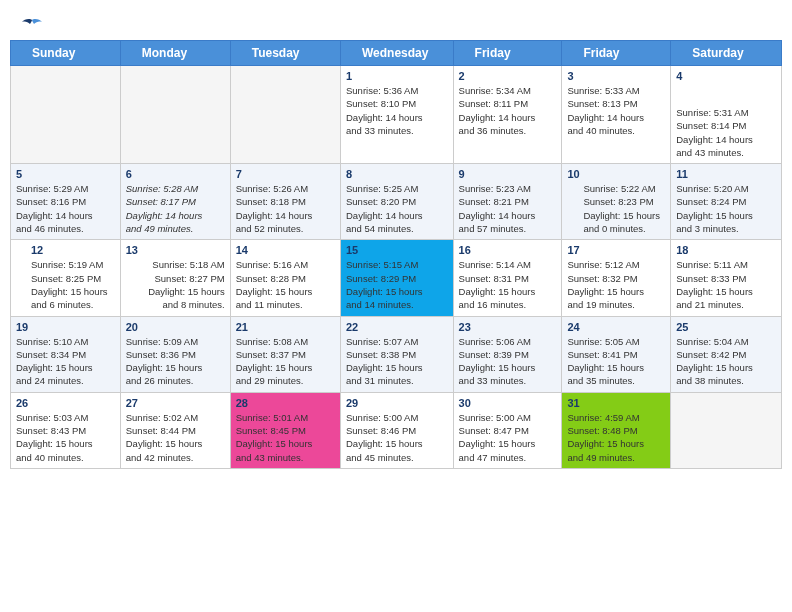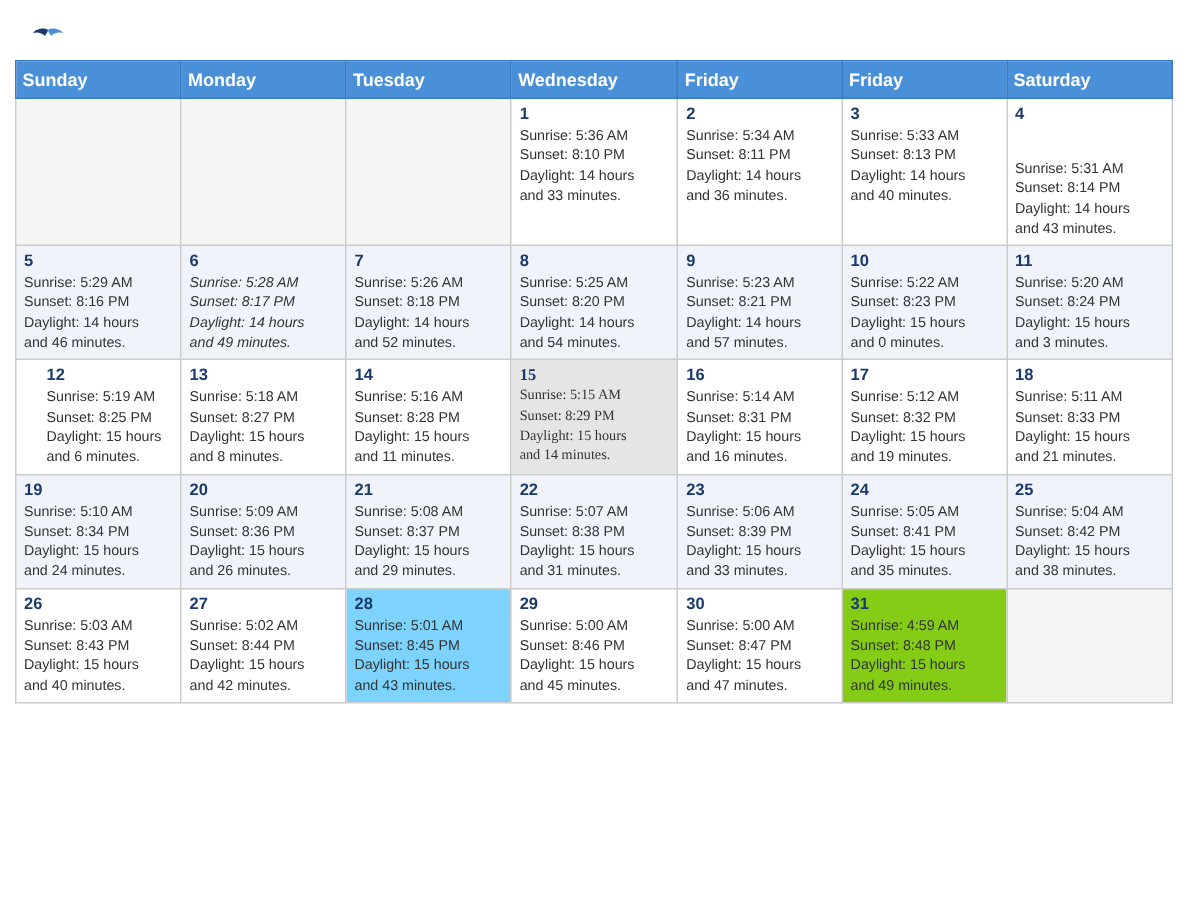--- a/index.html
+++ b/index.html
@@ -36,21 +36,21 @@
     .calendar {
       width: 100%;
       border-collapse: collapse;
       margin-top: 6px;
     }
     .calendar th {
       background: #4a90d9;
       color: white;
       font-size: 12px;
       font-weight: bold;
-      padding: 5px 4px;
+      padding: 5px 21px;
       text-align: left;
       border: 1px solid #3a7bc8;
     }
     .calendar td {
       border: 1px solid #ccc;
       vertical-align: top;
       padding: 4px 5px;
       width: 113px;
       min-height: 80px;
       font-size: 10px;
@@ -175,21 +175,21 @@
         </td>
         <td style="background: rgb(240, 244, 250);">
           <div class="day-num">9</div>
           <div class="day-info" style="white-space: pre-line;">Sunrise: 5:23 AM
 Sunset: 8:21 PM
 Daylight: 14 hours
 and 57 minutes.</div>
         </td>
         <td style="background: rgb(240, 244, 250);">
           <div class="day-num">10</div>
-          <div class="day-info" style="white-space: pre-line;">Sunrise: 5:22 AM
+          <div class="day-info" style="white-space: pre-line; margin-left: 16px;">Sunrise: 5:22 AM
 Sunset: 8:23 PM
 Daylight: 15 hours
 and 0 minutes.</div>
         </td>
         <td style="background: rgb(240, 244, 250);">
           <div class="day-num">11</div>
           <div class="day-info" style="white-space: pre-line;">Sunrise: 5:20 AM
 Sunset: 8:24 PM
 Daylight: 15 hours
 and 3 minutes.</div>
@@ -198,33 +198,33 @@
       <tr>
         <td style="background: rgb(255, 255, 255); padding-left: 20px;">
           <div class="day-num">12</div>
           <div class="day-info" style="white-space: pre-line;">Sunrise: 5:19 AM
 Sunset: 8:25 PM
 Daylight: 15 hours
 and 6 minutes.</div>
         </td>
         <td style="background: rgb(255, 255, 255);">
           <div class="day-num">13</div>
-          <div class="day-info" style="white-space: pre-line;">Sunrise: 5:18 AM
+          <div class="day-info" style="white-space: pre-line; text-align: right;">Sunrise: 5:18 AM
 Sunset: 8:27 PM
 Daylight: 15 hours
 and 8 minutes.</div>
         </td>
         <td style="background: rgb(255, 255, 255);">
           <div class="day-num">14</div>
           <div class="day-info" style="white-space: pre-line;">Sunrise: 5:16 AM
 Sunset: 8:28 PM
 Daylight: 15 hours
 and 11 minutes.</div>
         </td>
-        <td style="background: #e5e5e5; font-family: Liberation Serif, serif;">
+        <td style="background: #0ea5e9;">
           <div class="day-num">15</div>
           <div class="day-info" style="white-space: pre-line;">Sunrise: 5:15 AM
 Sunset: 8:29 PM
 Daylight: 15 hours
 and 14 minutes.</div>
         </td>
         <td style="background: rgb(255, 255, 255);">
           <div class="day-num">16</div>
           <div class="day-info" style="white-space: pre-line;">Sunrise: 5:14 AM
 Sunset: 8:31 PM
@@ -305,21 +305,21 @@
 Daylight: 15 hours
 and 40 minutes.</div>
         </td>
         <td style="background: rgb(255, 255, 255);">
           <div class="day-num">27</div>
           <div class="day-info" style="white-space: pre-line;">Sunrise: 5:02 AM
 Sunset: 8:44 PM
 Daylight: 15 hours
 and 42 minutes.</div>
         </td>
-        <td style="background: #7dd3fc;">
+        <td style="background: #ec4899;">
           <div class="day-num">28</div>
           <div class="day-info" style="white-space: pre-line;">Sunrise: 5:01 AM
 Sunset: 8:45 PM
 Daylight: 15 hours
 and 43 minutes.</div>
         </td>
         <td style="background: rgb(255, 255, 255);">
           <div class="day-num">29</div>
           <div class="day-info" style="white-space: pre-line;">Sunrise: 5:00 AM
 Sunset: 8:46 PM

